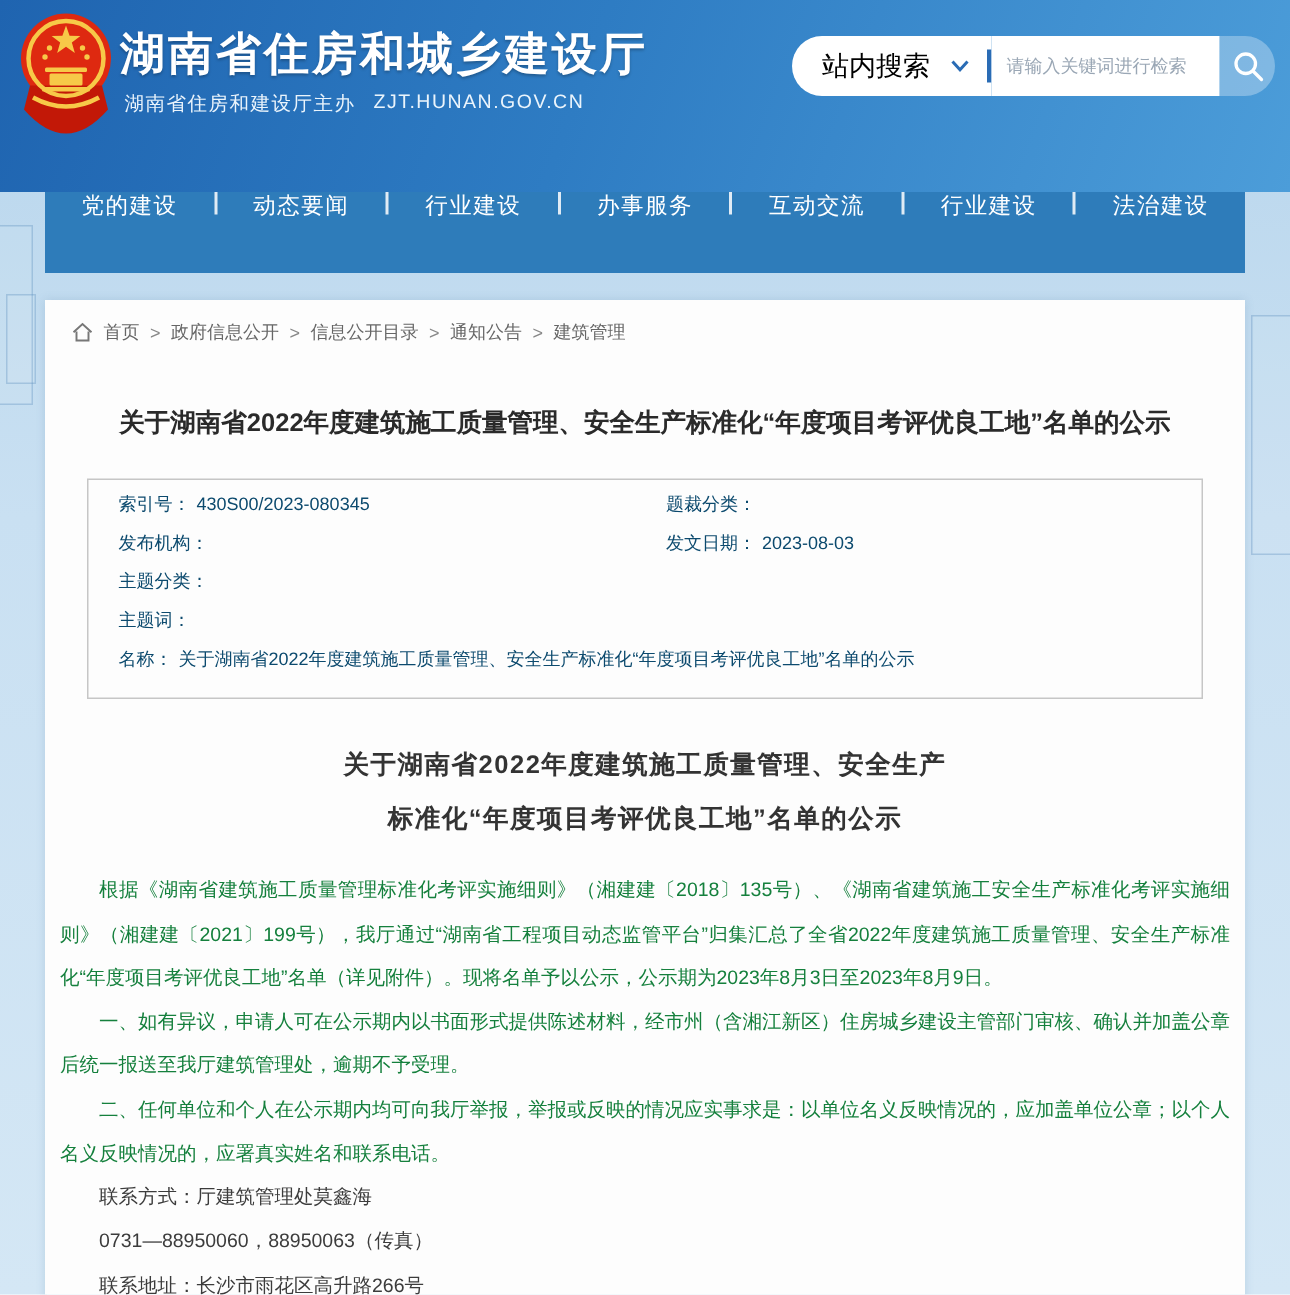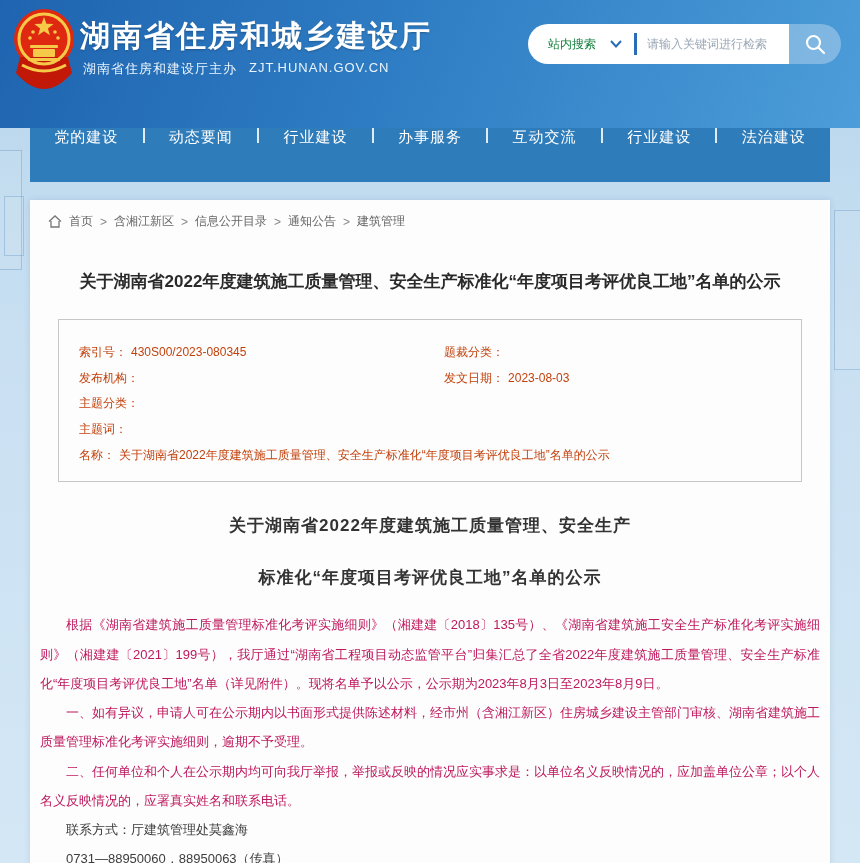--- a/index.html
+++ b/index.html
@@ -30,21 +30,21 @@
     position:absolute; left:83px; top:60px; color:#eaf4fc; font-size:13px; letter-spacing:1px;
     display:flex; gap:12px;
   }
   .search {
     position:absolute; top:24px; right:10px; height:40px; width:322px;
     display:flex; align-items:stretch; border-radius:20px;
   }
   .search-scope {
     background:#fff; border-radius:20px 0 0 20px;
     display:flex; align-items:center; gap:14px;
-    padding:0 12px 0 20px; color:#15803d; font-size:12px; cursor:pointer; white-space:nowrap;
+    padding:0 12px 0 20px; color:#000000; font-size:18px; cursor:pointer; white-space:nowrap;
   }
   .search-div { width:3px; background:#fff; display:flex; align-items:center; }
   .search-div i { display:block; width:3px; height:22px; background:#2a6cb5; }
   .search-input {
     border:none; outline:none; background:#fff; width:152px;
     font-size:12px; padding:0 10px; color:#ec4899;
     font-family:"Liberation Sans","DejaVu Sans",sans-serif;
   }
   .search-input::placeholder { color:#9aa7b5; }
   .search-btn {
@@ -76,37 +76,37 @@
   .crumb { cursor:pointer; }
   .crumb-sep { color:#888; }
 
   .doc-title {
     width:90%; margin:28px auto 4px; text-align:center;
     font-size:17px; font-weight:bold; color:#2a2a2a; line-height:1.75;
   }
 
   .meta-box {
     margin:22px 28px 0; border:1px solid #c6c6c6;
-    padding:20px 20px 12px; font-size:12px; color:#c2410c;
+    padding:4px 20px 12px; font-size:12px; color:#0c4a6e;
   }
   .meta-row { display:flex; line-height:2.15; }
   .meta-cell { display:flex; }
   .meta-cell.half { width:52%; }
   .meta-label { white-space:nowrap; }
   .meta-value { margin-left:4px; }
 
   .article { padding:28px 10px 0; }
   .article-heading {
     text-align:center; font-size:17px; color:#333; font-weight:600;
     line-height:1.9; letter-spacing:1px;
   }
-  .article-heading + .article-heading { margin-top:20px; }
+  .article-heading + .article-heading { margin-top:4px; }
   .article-body { margin-top:16px; }
   .para {
-    font-size:13px; color:#be185d; line-height:2.25;
+    font-size:13px; color:#15803d; line-height:2.25;
     text-indent:2em; text-align:justify;
   }
   .contact-line { font-size:13px; color:#3c3c3c; line-height:2.25; text-indent:2em; }
 </style>
 </head>
 <body>
 
 <div class="bg-art left1"></div>
 <div class="bg-art left2"></div>
 <div class="bg-art right1"></div>
@@ -169,21 +169,21 @@
 </div>
 
 <div class="card">
 
   <div class="breadcrumb">
     <svg width="14" height="13" viewBox="0 0 14 13">
       <path d="M1 6.5 L7 1 L13 6.5 M3 6 V12 H11 V6" fill="none" stroke="#777" stroke-width="1.3"></path>
     </svg>
     <span class="crumb">首页</span>
     <span class="crumb-sep">&gt;</span>
-    <span class="crumb">含湘江新区</span>
+    <span class="crumb">政府信息公开</span>
     <span class="crumb-sep">&gt;</span>
     <span class="crumb">信息公开目录</span>
     <span class="crumb-sep">&gt;</span>
     <span class="crumb">通知公告</span>
     <span class="crumb-sep">&gt;</span>
     <span class="crumb">建筑管理</span>
   </div>
 
   <div class="doc-title">关于湖南省2022年度建筑施工质量管理、安全生产标准化“年度项目考评优良工地”名单的公示</div>
 
@@ -227,21 +227,21 @@
       </div>
     </div>
   </div>
 
   <div class="article">
     <div class="article-heading">关于湖南省2022年度建筑施工质量管理、安全生产</div>
     <div class="article-heading">标准化“年度项目考评优良工地”名单的公示</div>
 
     <div class="article-body">
       <p class="para">根据《湖南省建筑施工质量管理标准化考评实施细则》（湘建建〔2018〕135号）、《湖南省建筑施工安全生产标准化考评实施细则》（湘建建〔2021〕199号），我厅通过“湖南省工程项目动态监管平台”归集汇总了全省2022年度建筑施工质量管理、安全生产标准化“年度项目考评优良工地”名单（详见附件）。现将名单予以公示，公示期为2023年8月3日至2023年8月9日。</p>
-      <p class="para">一、如有异议，申请人可在公示期内以书面形式提供陈述材料，经市州（含湘江新区）住房城乡建设主管部门审核、湖南省建筑施工质量管理标准化考评实施细则，逾期不予受理。</p>
+      <p class="para">一、如有异议，申请人可在公示期内以书面形式提供陈述材料，经市州（含湘江新区）住房城乡建设主管部门审核、确认并加盖公章后统一报送至我厅建筑管理处，逾期不予受理。</p>
       <p class="para">二、任何单位和个人在公示期内均可向我厅举报，举报或反映的情况应实事求是：以单位名义反映情况的，应加盖单位公章；以个人名义反映情况的，应署真实姓名和联系电话。</p>
 
       <div class="contact-line">联系方式：厅建筑管理处莫鑫海</div>
       <div class="contact-line">0731—88950060，88950063（传真）</div>
       <div class="contact-line">联系地址：长沙市雨花区高升路266号</div>
 
     </div>
   </div>
 </div>
 

